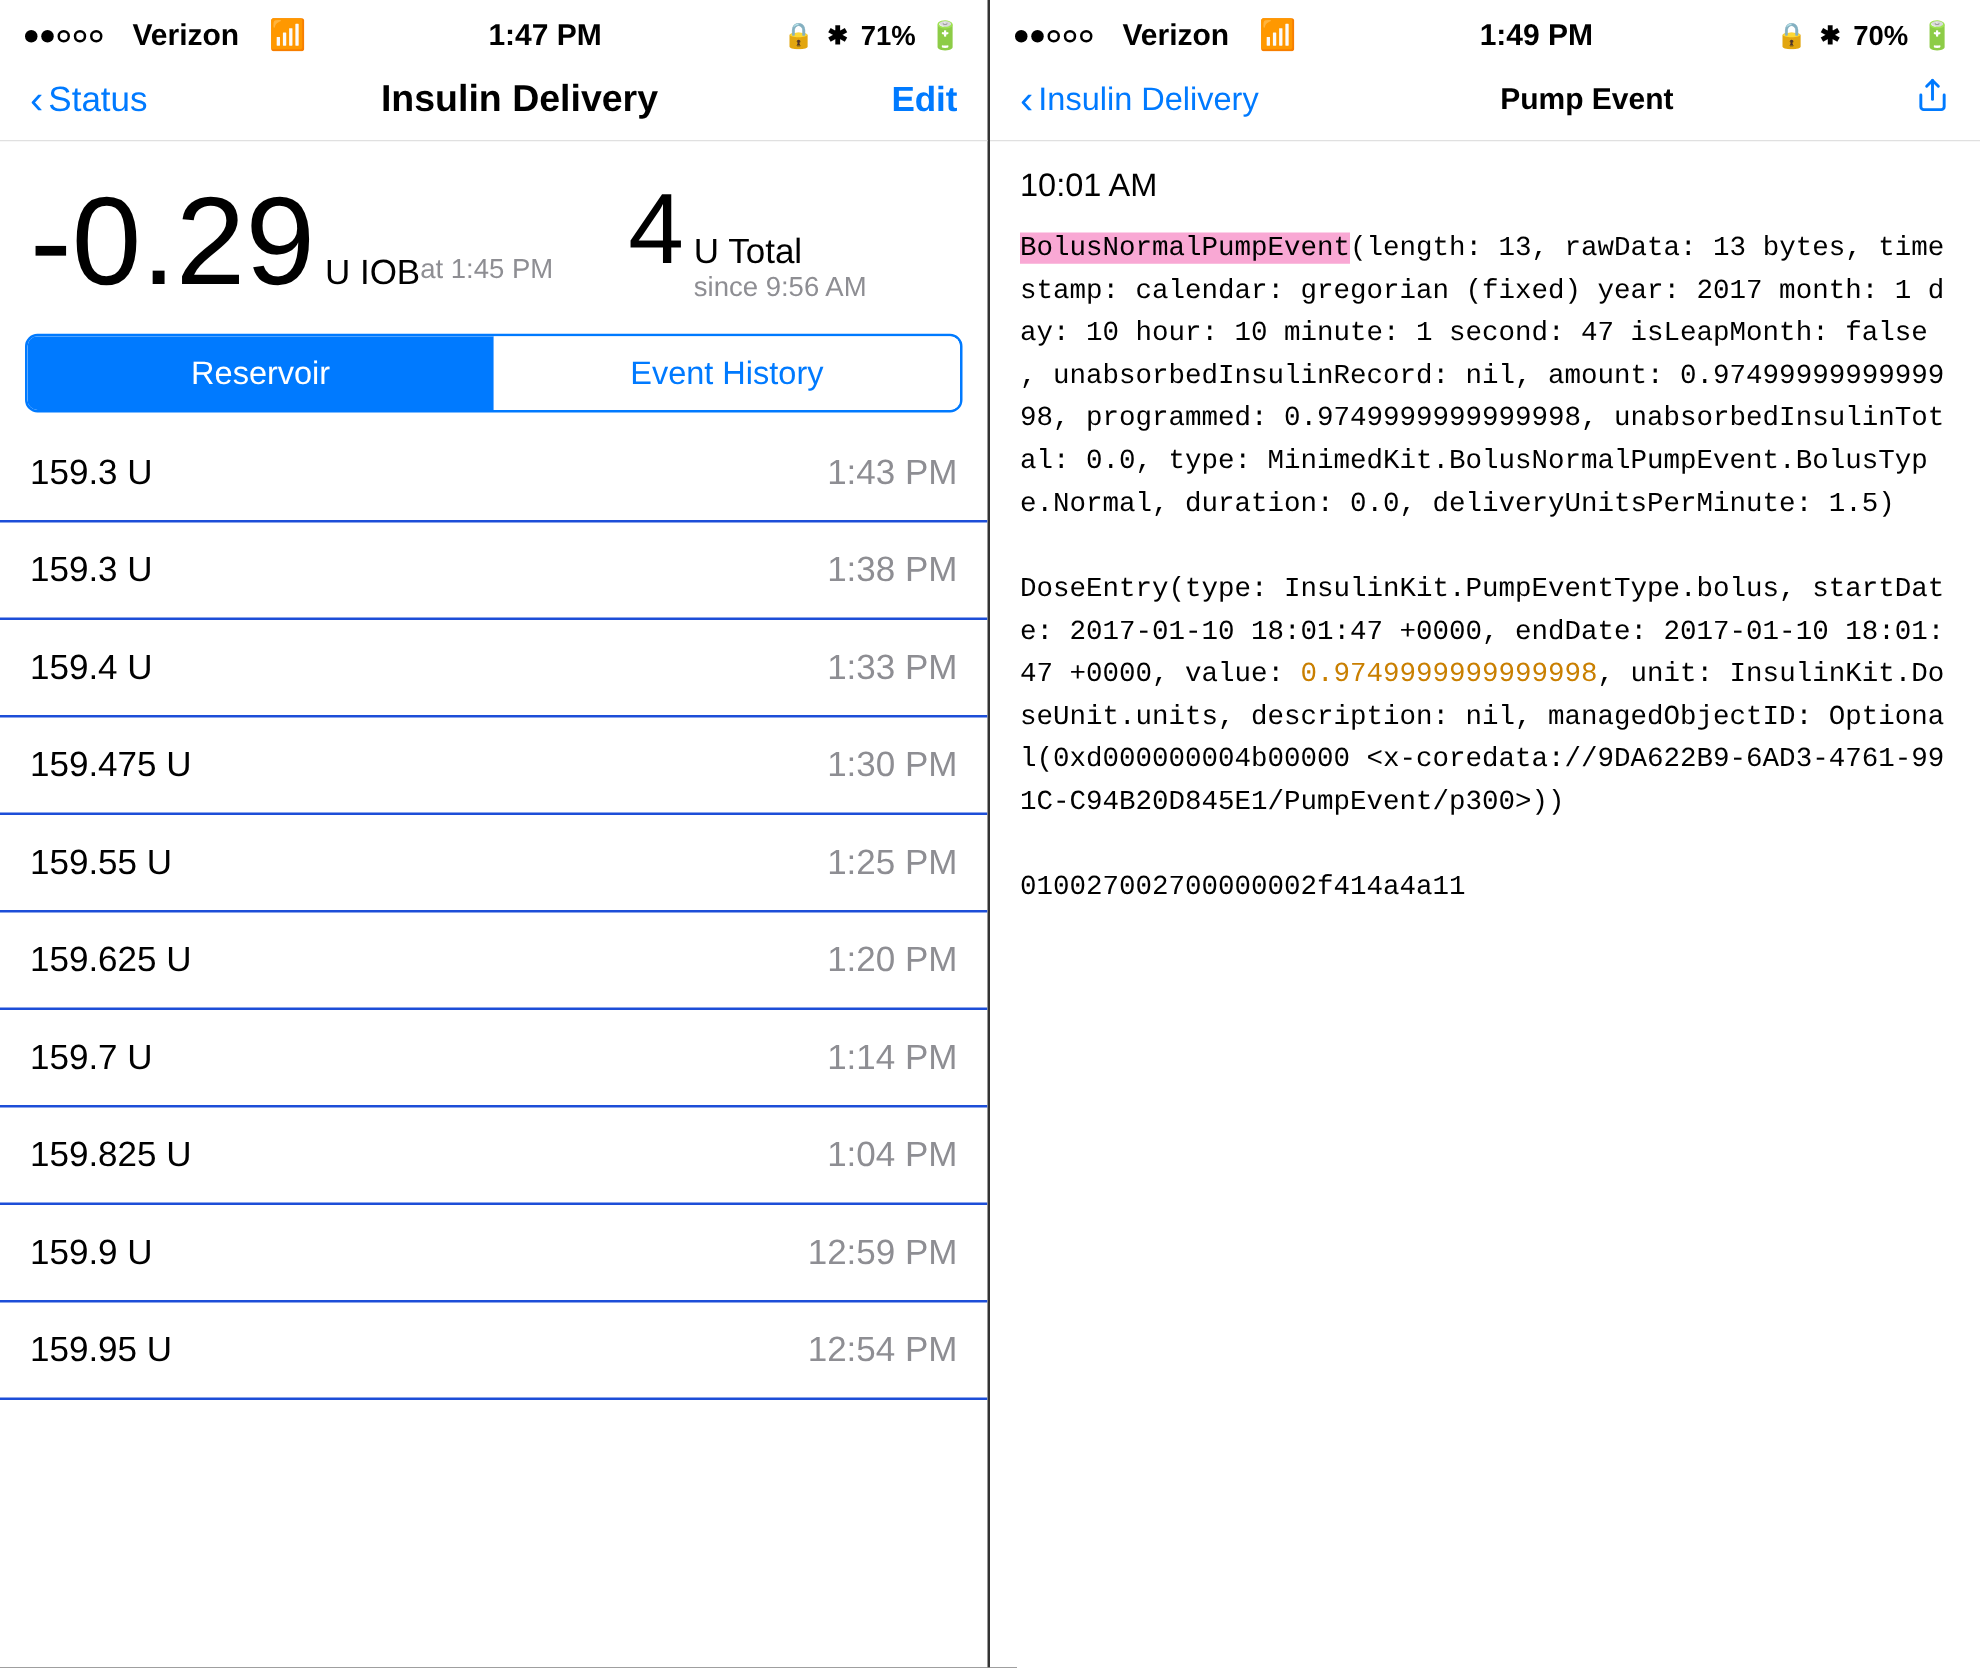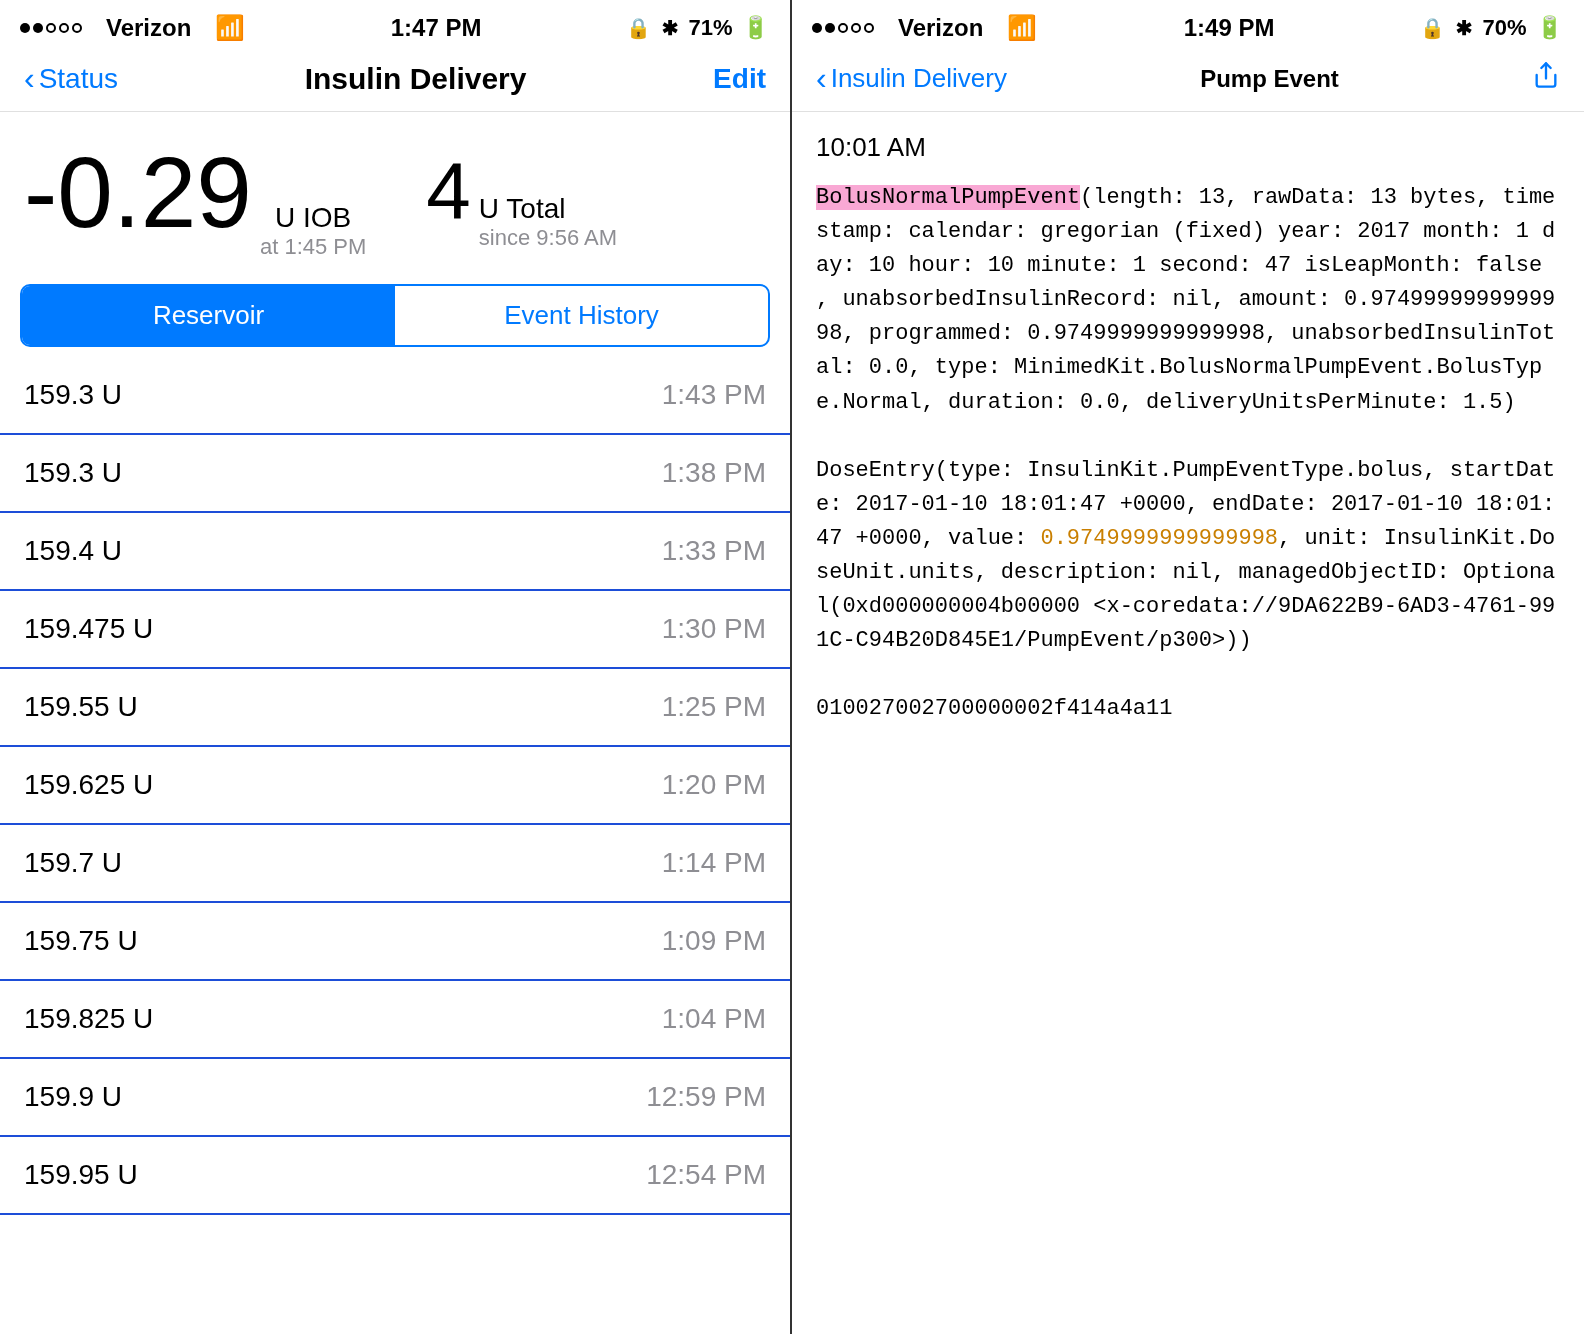--- a/index.html
+++ b/index.html
@@ -54,21 +54,21 @@
     .iob-section {
       display: flex;
       align-items: center;
       padding: 30px 24px 24px;
       gap: 60px;
     }
     .iob-value {
       display: flex; align-items: baseline; gap: 8px;
     }
     .iob-number { font-size: 100px; font-weight: 200; color: #000; line-height: 1; }
-    .iob-label-group { display: flex; flex-direction: column; align-items: center; }
+    .iob-label-group { display: flex; flex-direction: row; }
     .iob-unit { font-size: 28px; font-weight: 400; color: #000; }
     .iob-sub { font-size: 22px; color: #8e8e93; }
 
     .total-section { display: flex; align-items: baseline; gap: 8px; }
     .total-number { font-size: 80px; font-weight: 200; color: #000; line-height: 1; }
     .total-label-group { display: flex; flex-direction: column; margin-top: 16px; }
     .total-unit { font-size: 28px; font-weight: 400; color: #000; }
     .total-sub { font-size: 22px; color: #8e8e93; }
 
     .segment-control {
@@ -80,21 +80,21 @@
     }
     .seg-btn {
       flex: 1;
       padding: 14px 0;
       text-align: center;
       font-size: 26px;
       font-weight: 500;
       cursor: pointer;
     }
     .seg-btn.active { background: #007AFF; color: #fff; }
-    .seg-btn.inactive { background: #fff; color: #007AFF; border-radius: 17px; }
+    .seg-btn.inactive { background: #fff; color: #007AFF; }
 
     .list-container { flex: 1; overflow: hidden; }
     .list-item {
       display: flex;
       justify-content: space-between;
       align-items: center;
       padding: 22px 24px;
       border-bottom: 2px solid #1d4ed8;
     }
     .list-item-value { font-size: 28px; color: #000; }
@@ -221,24 +221,20 @@
     </div>
     <div class="list-item">
       <span class="list-item-value">159.625 U</span>
       <span class="list-item-time">1:20 PM</span>
     </div>
     <div class="list-item">
       <span class="list-item-value">159.7 U</span>
       <span class="list-item-time">1:14 PM</span>
     </div>
     <div class="list-item">
-      <span class="list-item-value">159.75 U</span>
-      <span class="list-item-time">1:09 PM</span>
-    </div>
-    <div class="list-item">
       <span class="list-item-value">159.825 U</span>
       <span class="list-item-time">1:04 PM</span>
     </div>
     <div class="list-item">
       <span class="list-item-value">159.9 U</span>
       <span class="list-item-time">12:59 PM</span>
     </div>
     <div class="list-item">
       <span class="list-item-value">159.95 U</span>
       <span class="list-item-time">12:54 PM</span>

